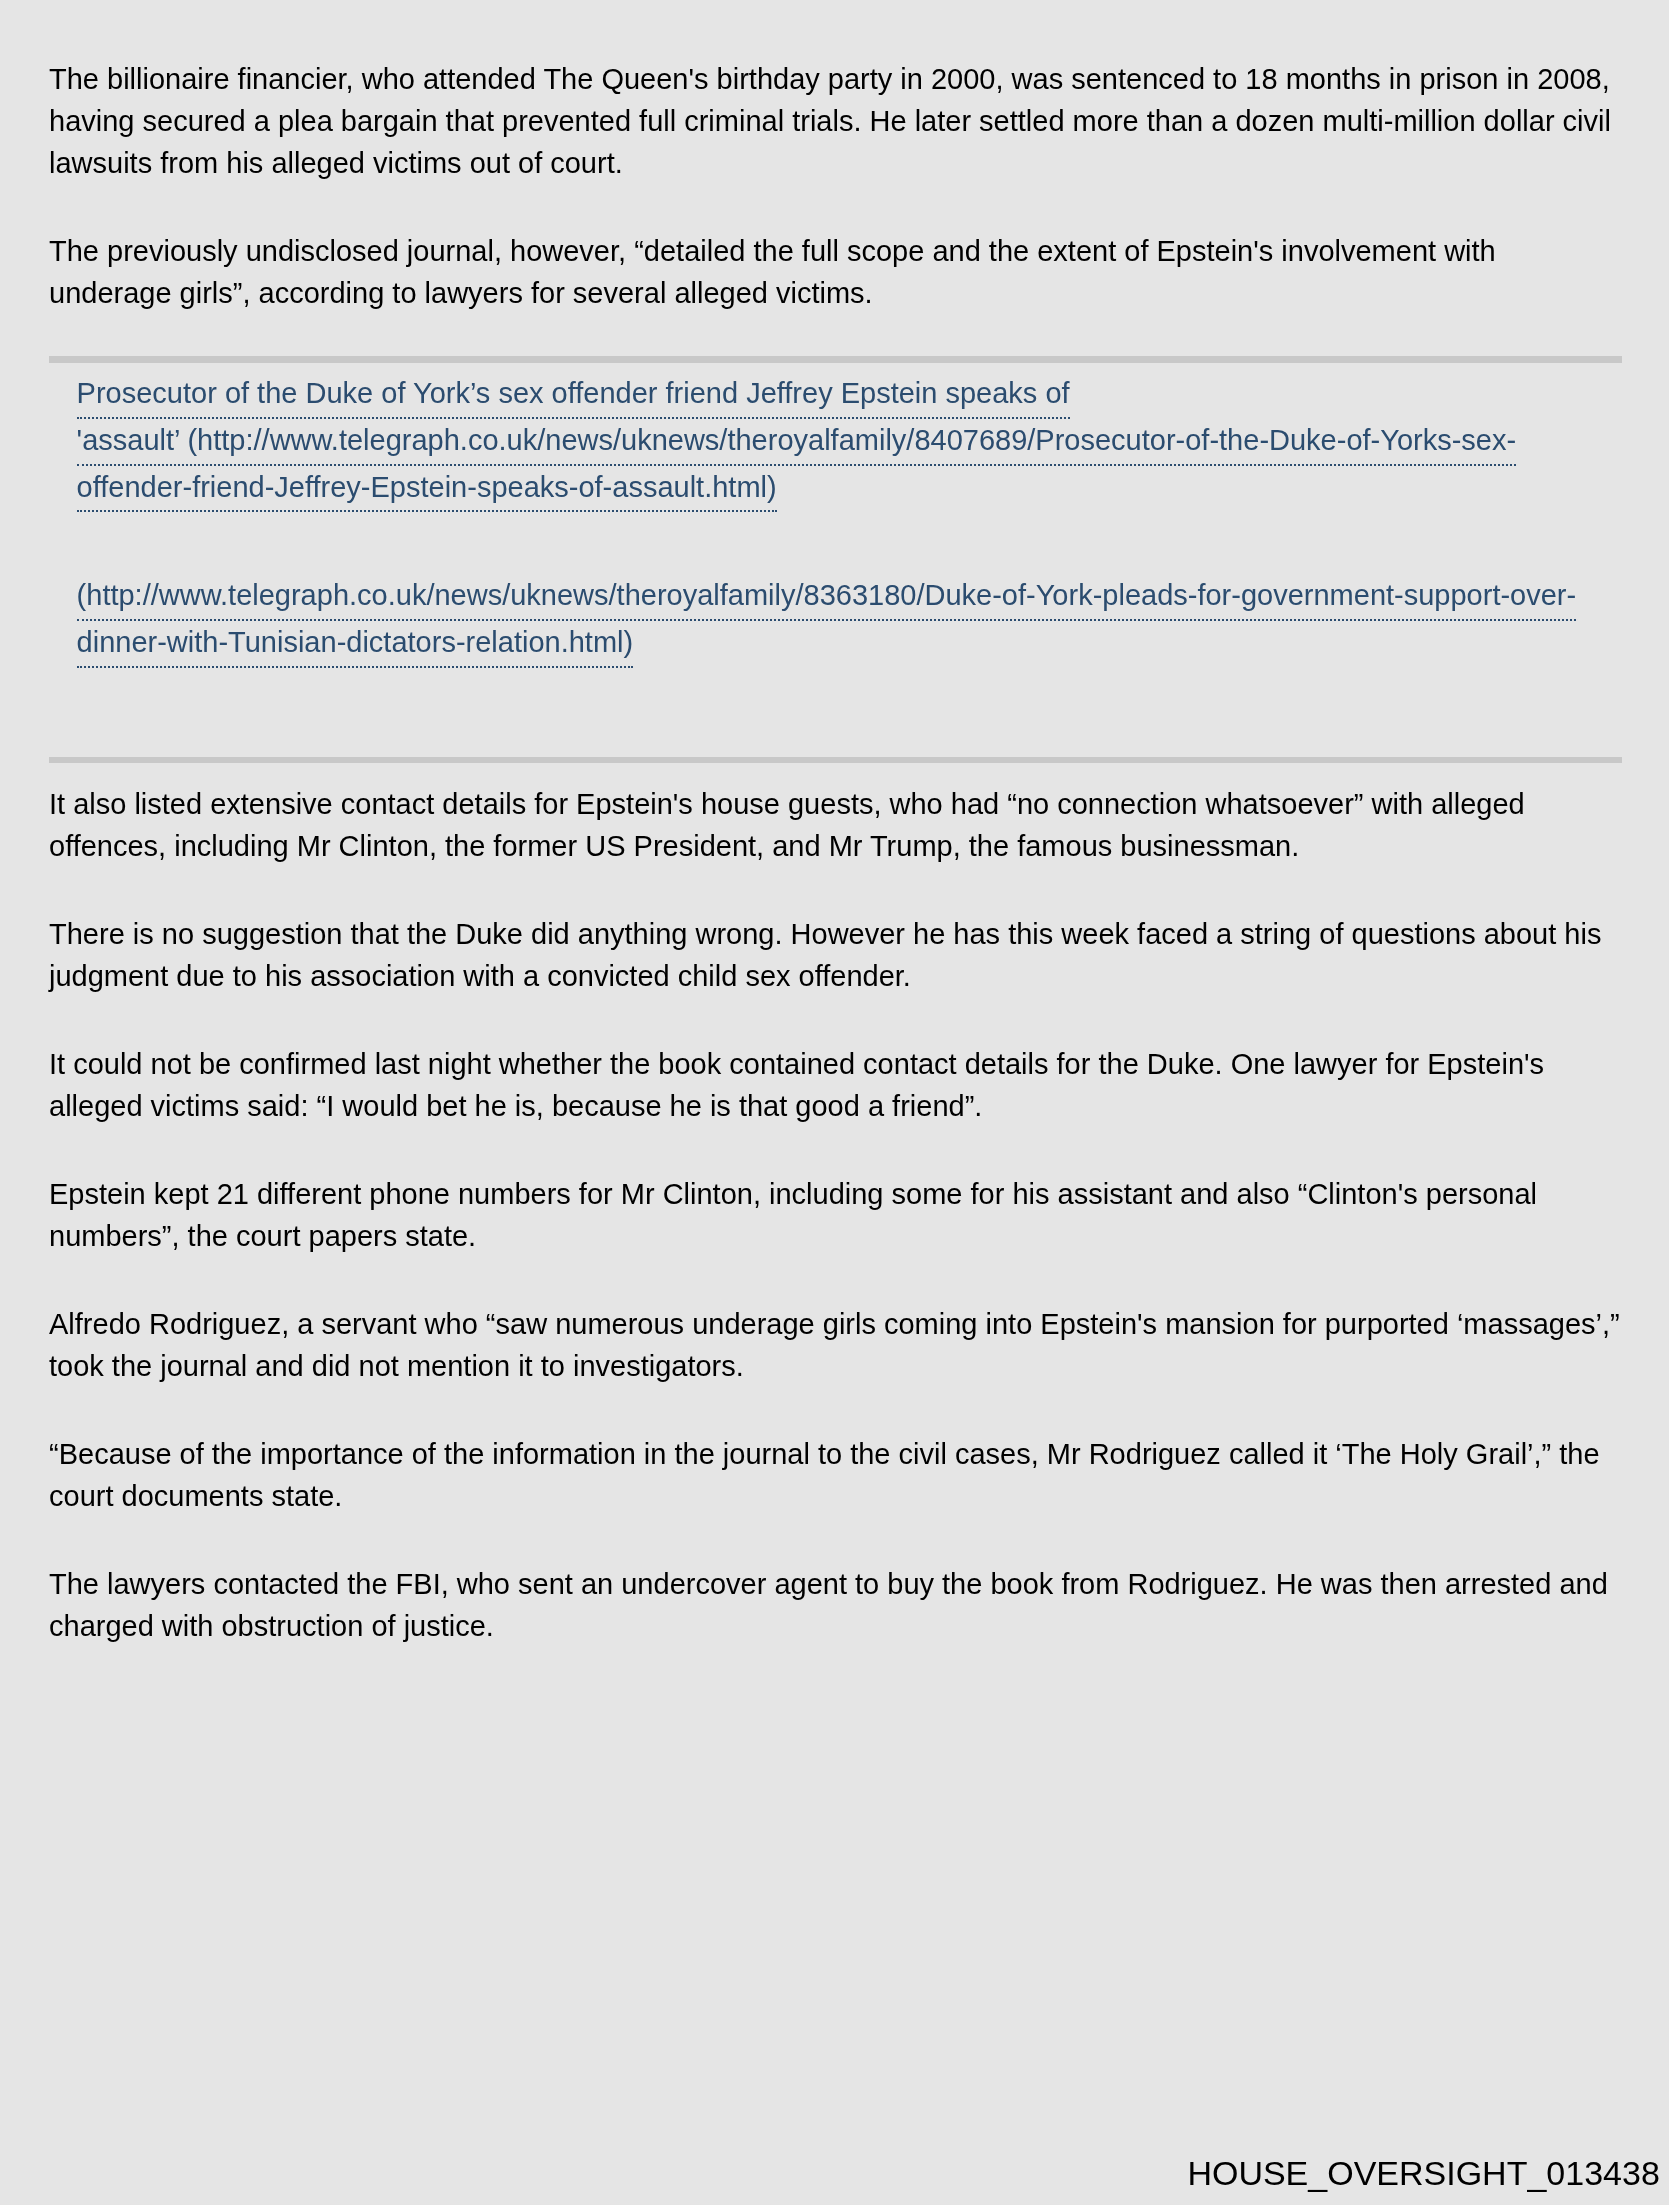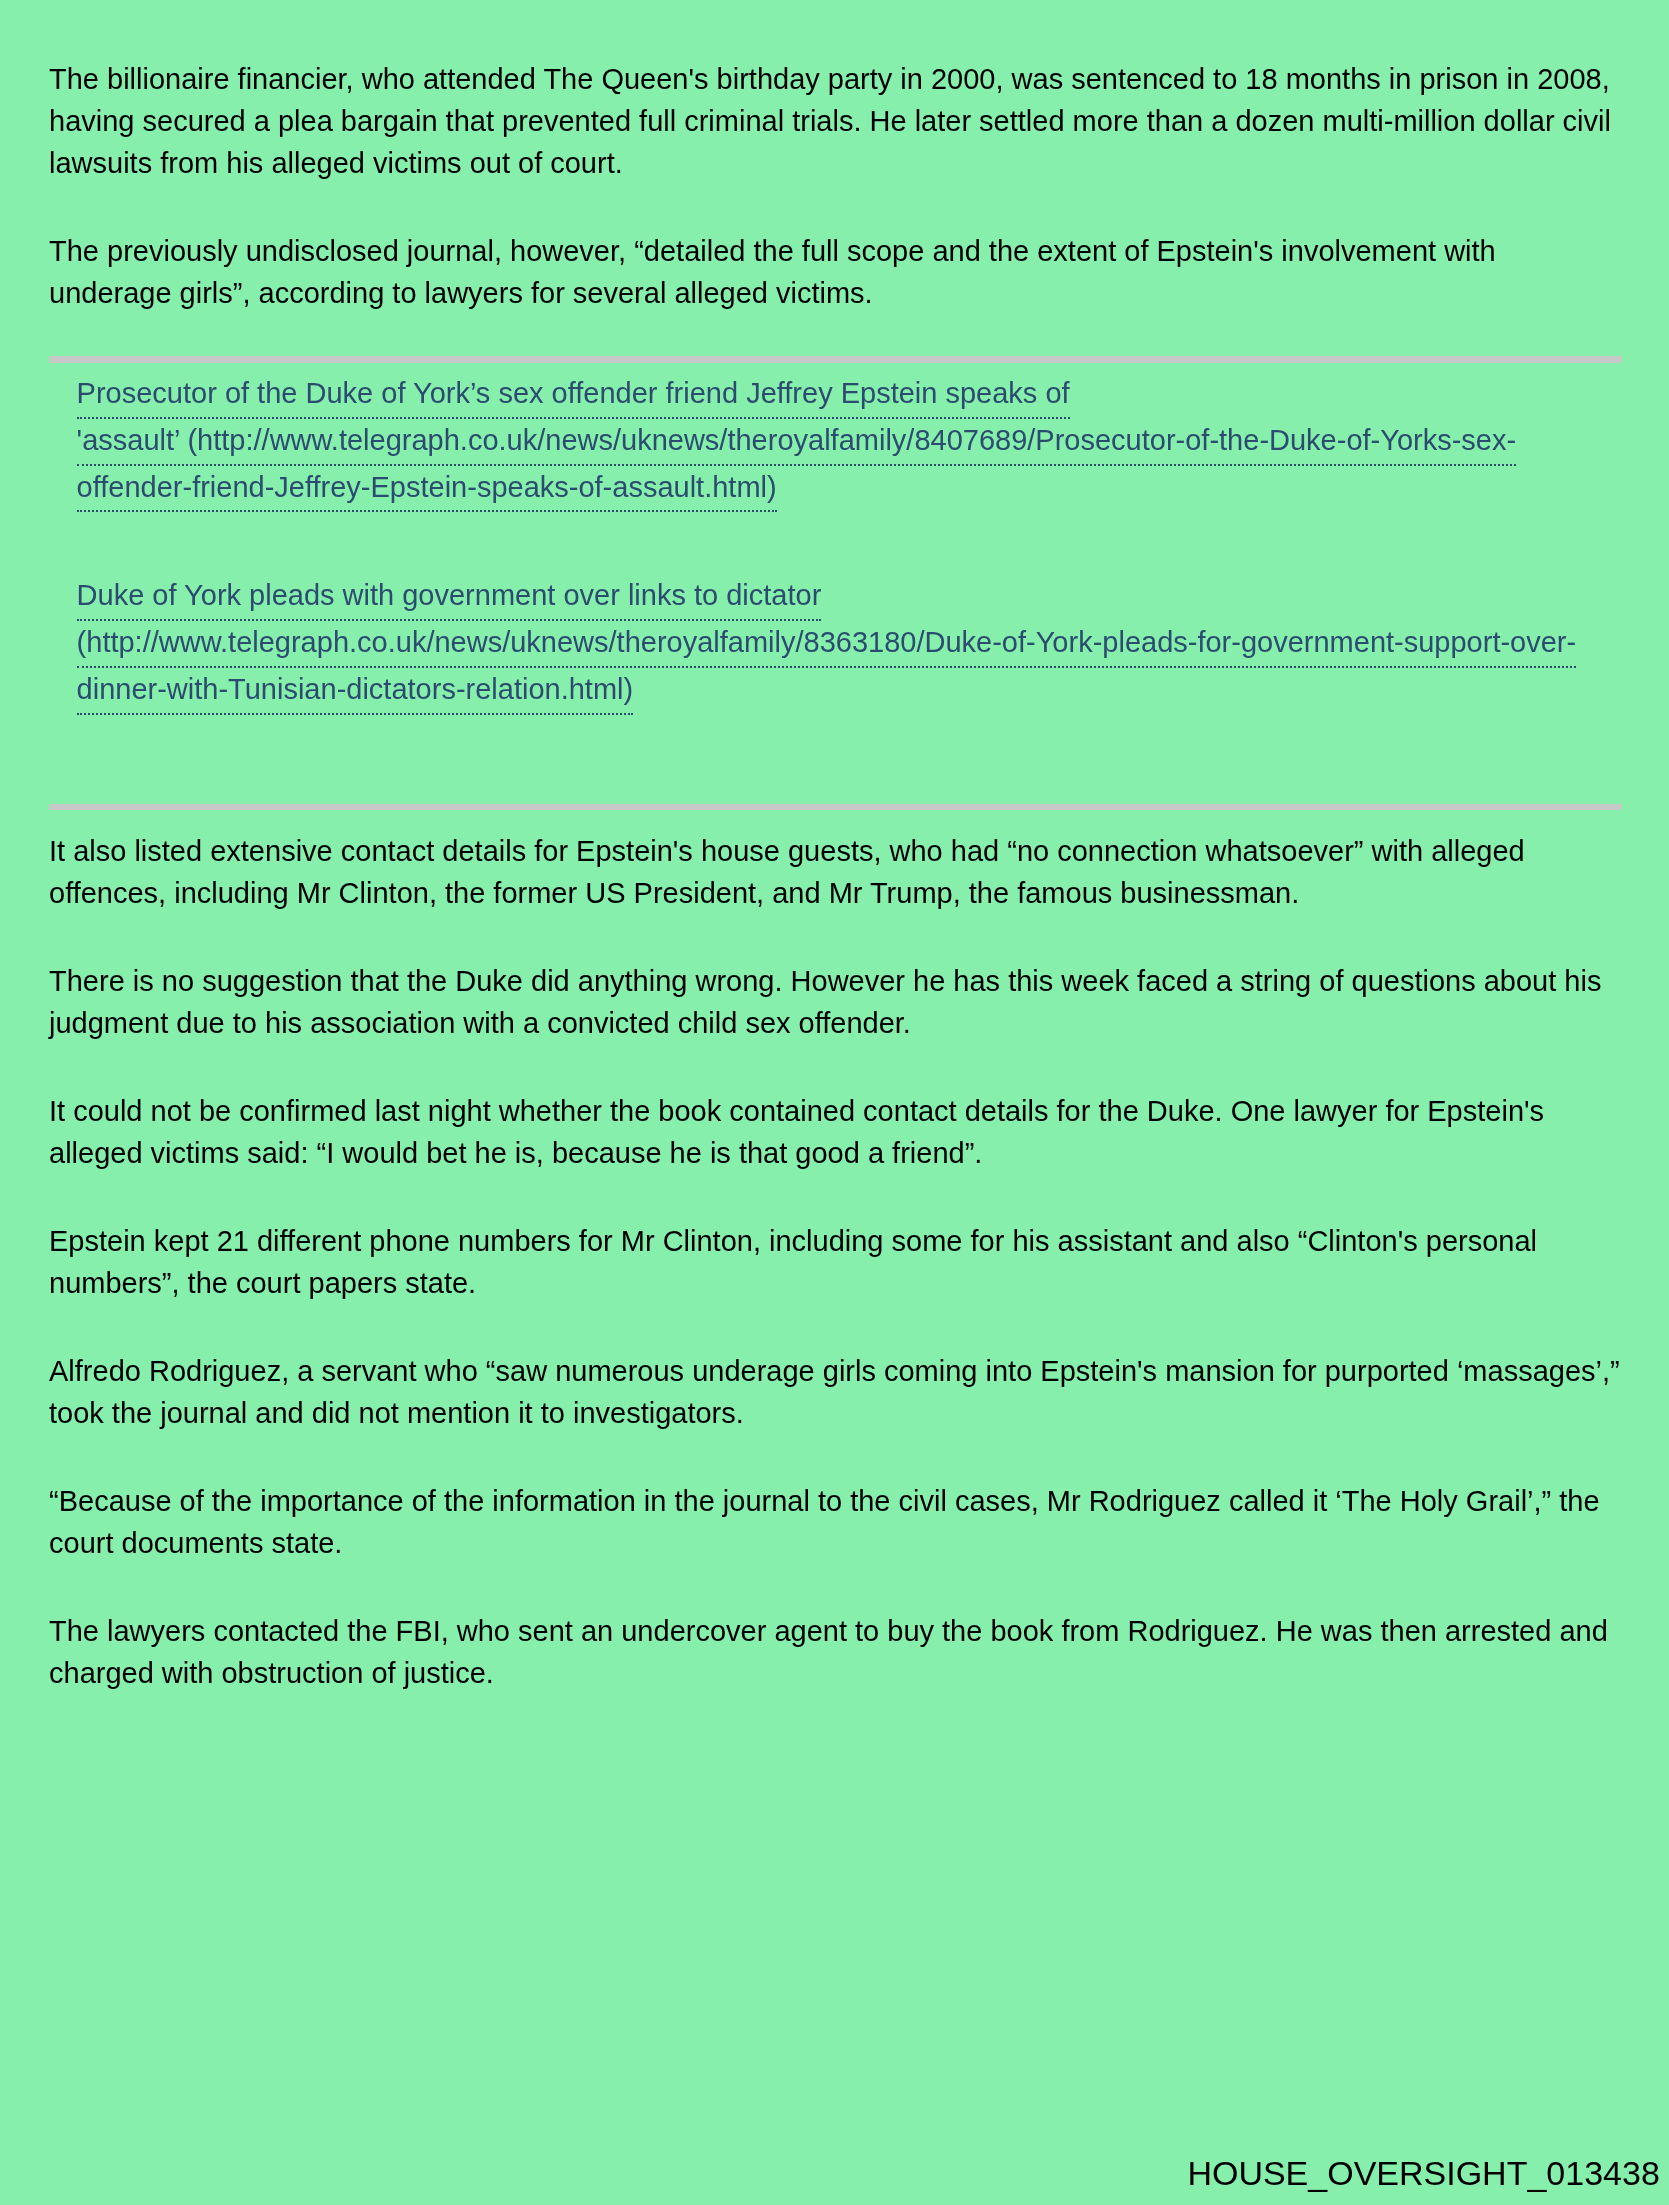--- a/index.html
+++ b/index.html
@@ -4,21 +4,21 @@
 <style>
   html, body {
     margin: 0;
     padding: 0;
     background: #ffffff;
   }
   .page {
     position: relative;
     width: 1669px;
     height: 2205px;
-    background: #86efac;
+    background: #e5e5e5;
     font-family: "Liberation Sans", sans-serif;
     color: #000000;
     overflow: hidden;
   }
   .content {
     padding: 58px 47px 0 49px;
   }
   .body-para {
     font-size: 29px;
     line-height: 42px;
@@ -85,21 +85,20 @@
 
     <div class="divider top" style="background: rgb(200, 200, 200);"></div>
 
     <div class="links-wrap" id="related-links">
         <div class="link-block">
           <span class="link-line">Prosecutor of the Duke of York’s sex offender friend Jeffrey Epstein speaks of</span>
           <span class="link-line">'assault’ (http://www.telegraph.co.uk/news/uknews/theroyalfamily/8407689/Prosecutor-of-the-Duke-of-Yorks-sex-</span>
           <span class="link-line">offender-friend-Jeffrey-Epstein-speaks-of-assault.html)</span>
         </div>
         <div class="link-block">
-          <span class="link-line">Duke of York pleads with government over links to dictator</span>
           <span class="link-line">(http://www.telegraph.co.uk/news/uknews/theroyalfamily/8363180/Duke-of-York-pleads-for-government-support-over-</span>
           <span class="link-line">dinner-with-Tunisian-dictators-relation.html)</span>
         </div>
       </div>
 
     <div class="divider bottom" style="background: rgb(200, 200, 200);"></div>
 
     <div id="bottom-paragraphs">
         <p class="body-para">It also listed extensive contact details for Epstein's house guests, who had “no connection whatsoever” with alleged offences, including Mr Clinton, the former US President, and Mr Trump, the famous businessman.</p>
         <p class="body-para">There is no suggestion that the Duke did anything wrong. However he has this week faced a string of questions about his judgment due to his association with a convicted child sex offender.</p>

